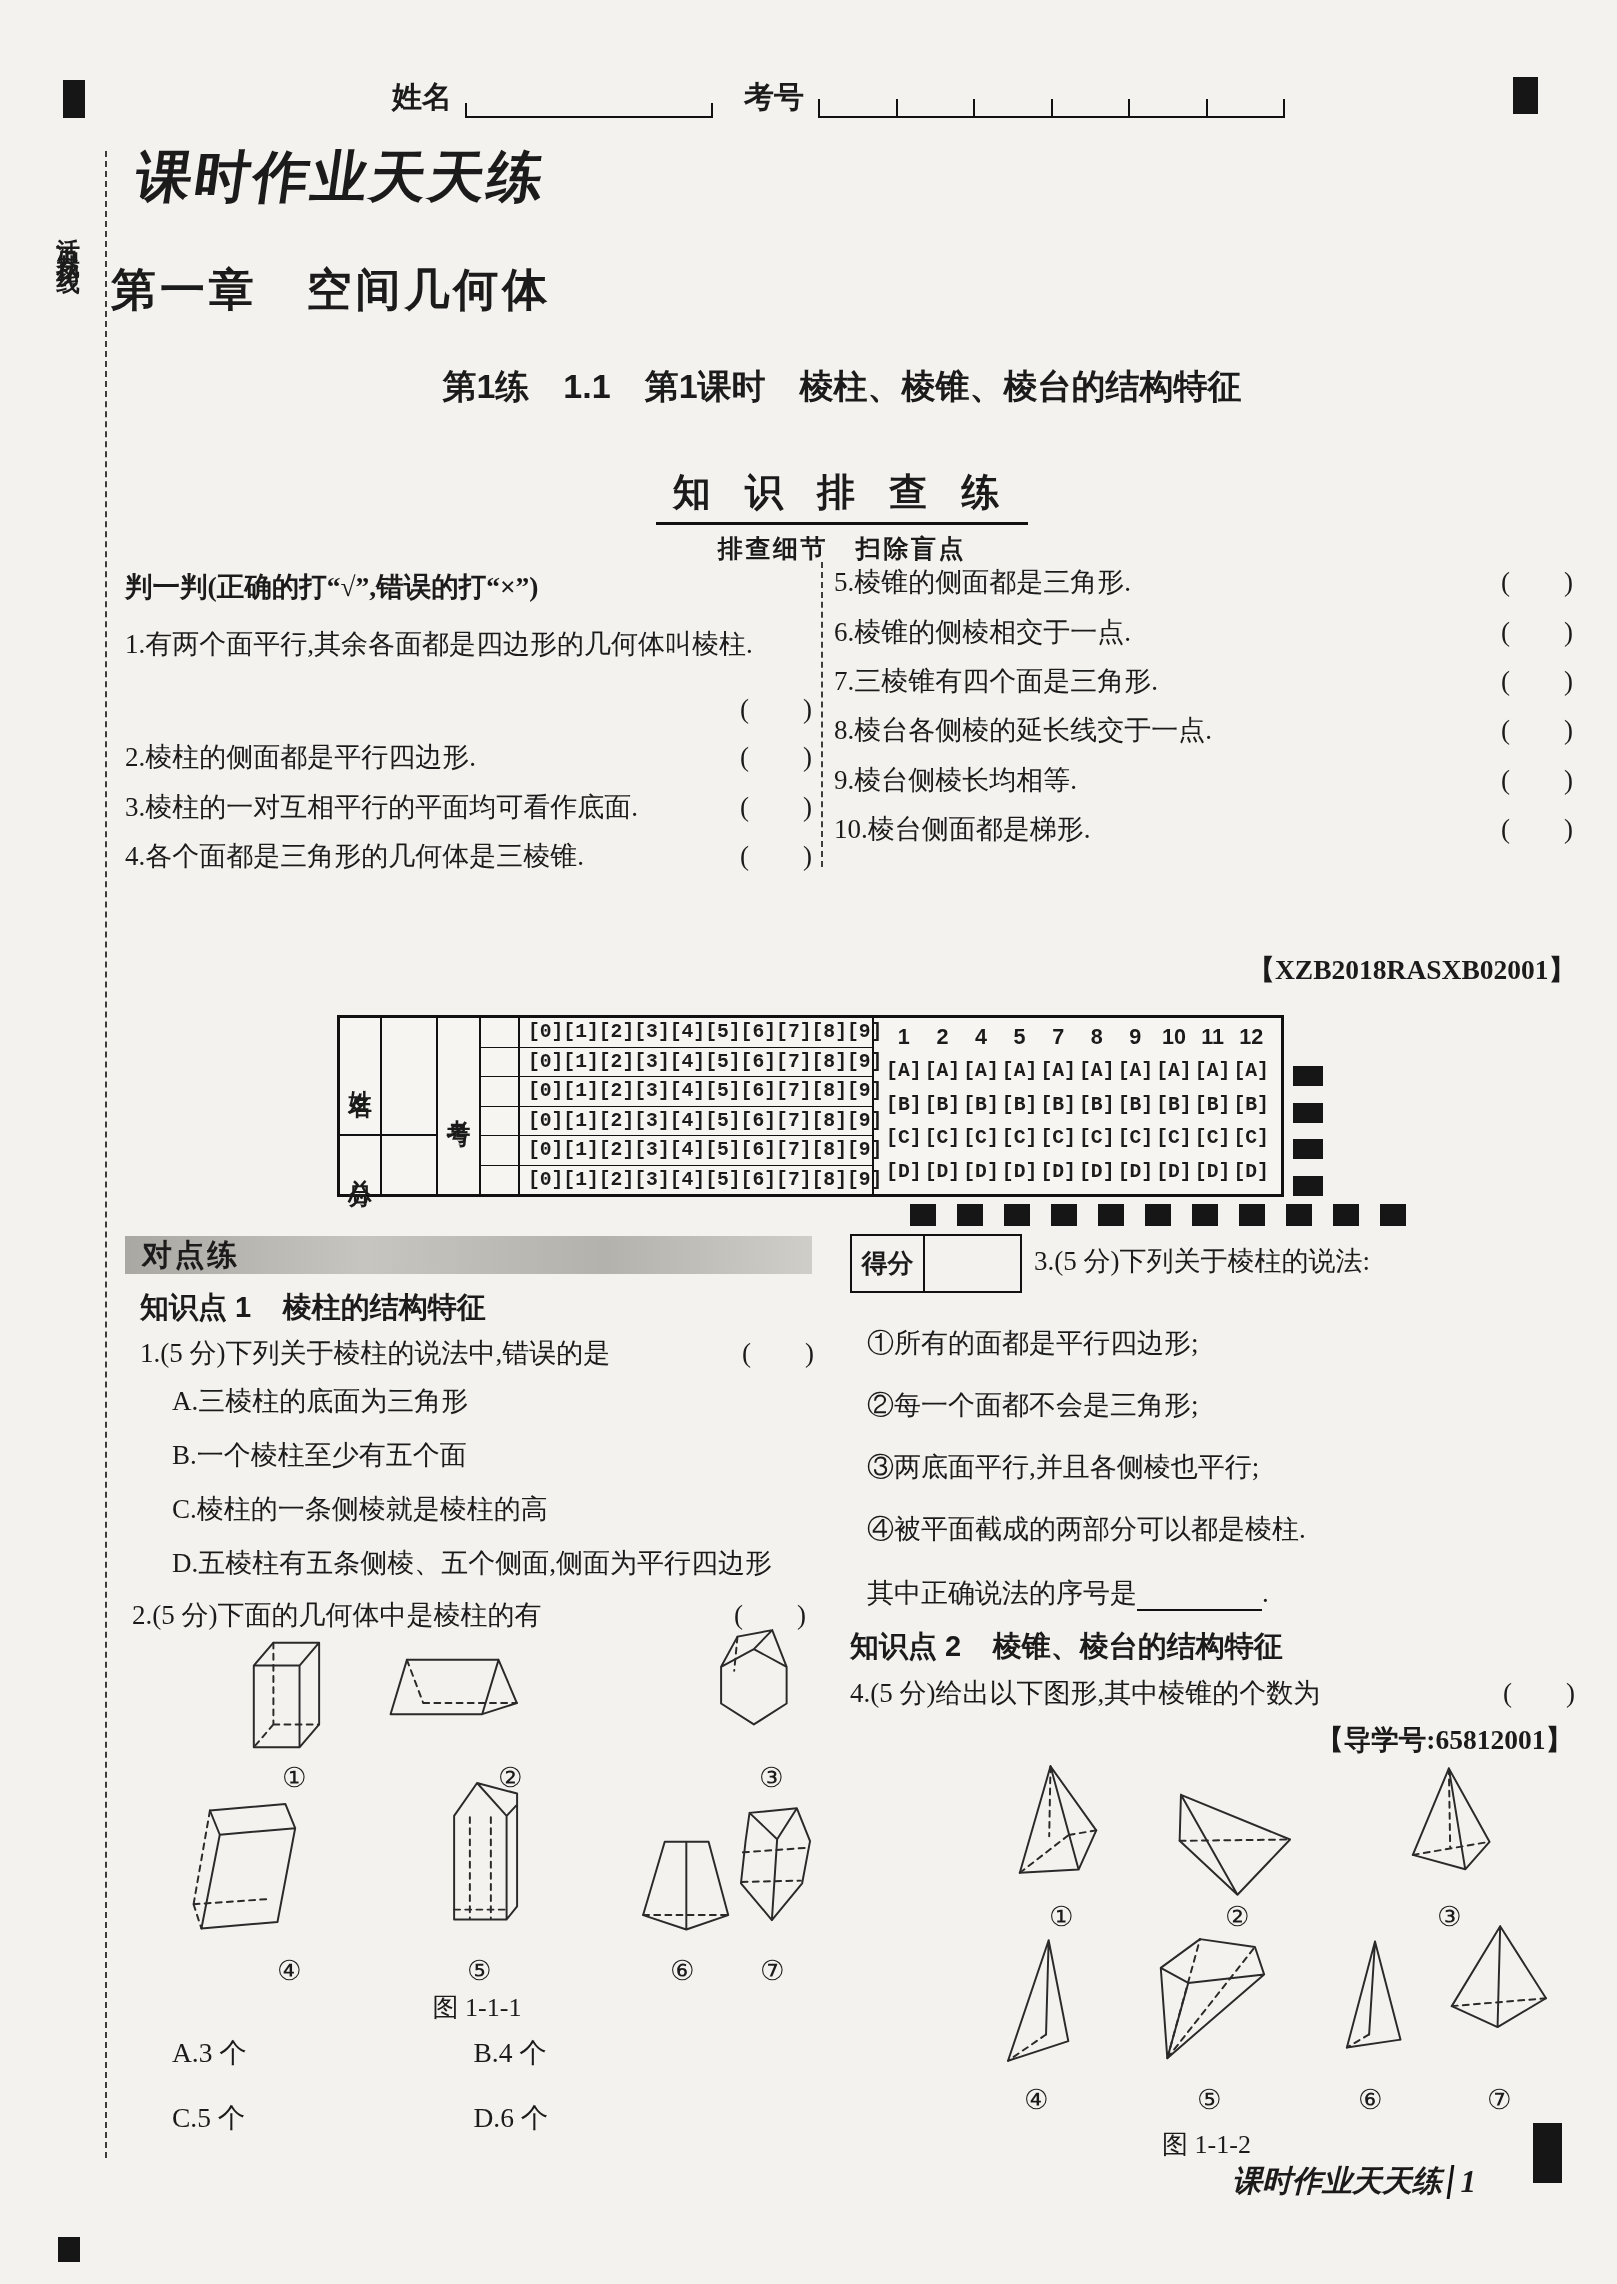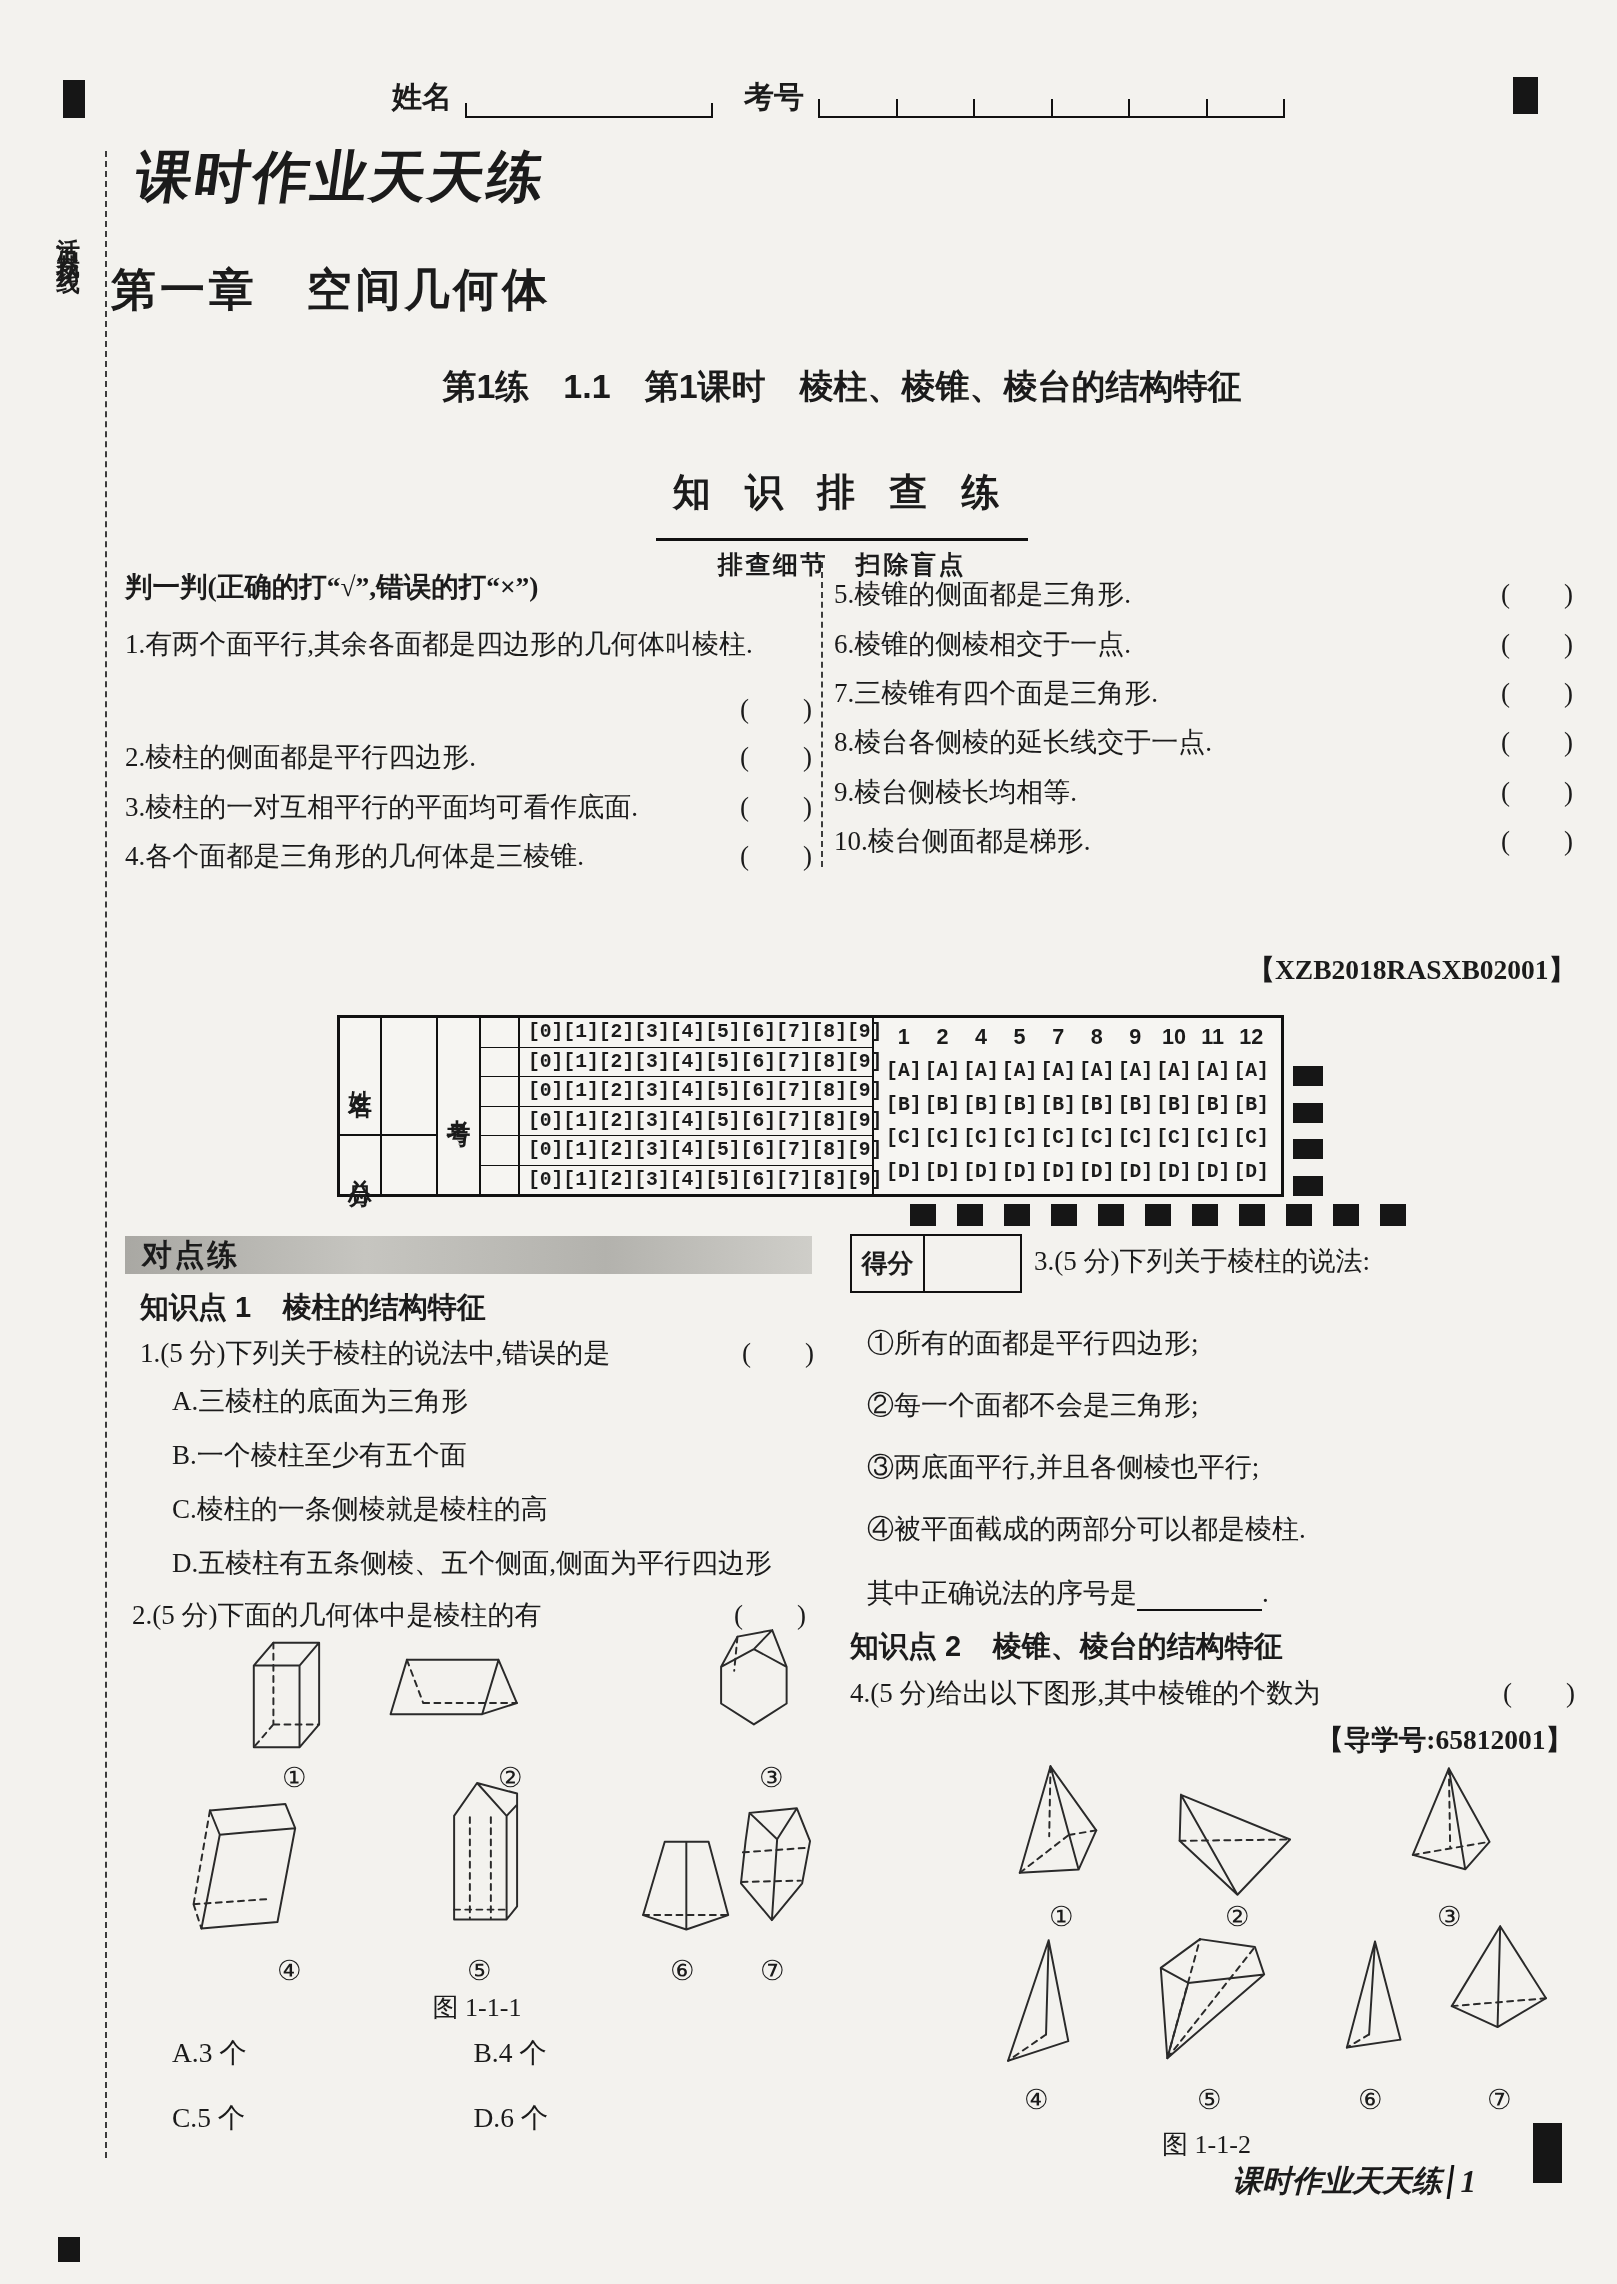--- a/index.html
+++ b/index.html
@@ -46,21 +46,21 @@
   }
 
   .chapter { left:111px; top:260px; width:1462px; text-align:left;
     font-family:"Liberation Sans",sans-serif; font-weight:900; font-size:45px; letter-spacing:3.9px; }
   .lesson  { left:111px; top:364px; width:1462px; text-align:center;
     font-family:"Liberation Sans",sans-serif; font-weight:900; font-size:34px; }
 
   
   .sec-head { text-align:center; }
   .sec-title { display:inline-block; font-family:"Liberation Sans",sans-serif; font-weight:900;
-    font-size:38px; letter-spacing:11.8px; border-bottom:3.3px solid #111; padding:0 17px 20px 17px; white-space:nowrap; }
+    font-size:38px; letter-spacing:11.8px; border-bottom:3.3px solid #111; padding:0 17px 4px 17px; white-space:nowrap; }
   .sec-sub { font-size:25px; font-weight:700; letter-spacing:2.6px; margin-top:6.6px; }
   .s1head { left:111px; top:467px; width:1462px; }
   .s2head { left:111px; top:863px; width:1462px; }
   .s2flex { display:inline-flex; align-items:flex-end; }
   .s2meta { font-size:26px; font-weight:700; padding-bottom:31px; margin-left:3.9px; white-space:nowrap; }
 
   .codetag  { left:1114px; top:952px; width:462px; text-align:right; font-size:27.5px; font-weight:700; }
   .guidetag { left:1114px; top:1722px; width:459px; text-align:right; font-size:27.5px; font-weight:700; }
 
   
@@ -185,21 +185,21 @@
         <span class="q">3.棱柱的一对互相平行的平面均可看作底面.</span>
         <span class="bracket">(　　)</span>
       </div>
       <div class="tf-item">
         <span class="q">4.各个面都是三角形的几何体是三棱锥.</span>
         <span class="bracket">(　　)</span>
       </div>
     </div>
     <div class="tf-div"></div>
     <div class="tf-right">
-      <div class="tf-item" style="margin-top:12px">
+      <div class="tf-item" style="margin-top:0">
         <span class="q">5.棱锥的侧面都是三角形.</span>
         <span class="bracket">(　　)</span>
       </div>
       <div class="tf-item">
         <span class="q">6.棱锥的侧棱相交于一点.</span>
         <span class="bracket">(　　)</span>
       </div>
       <div class="tf-item">
         <span class="q">7.三棱锥有四个面是三角形.</span>
         <span class="bracket">(　　)</span>

